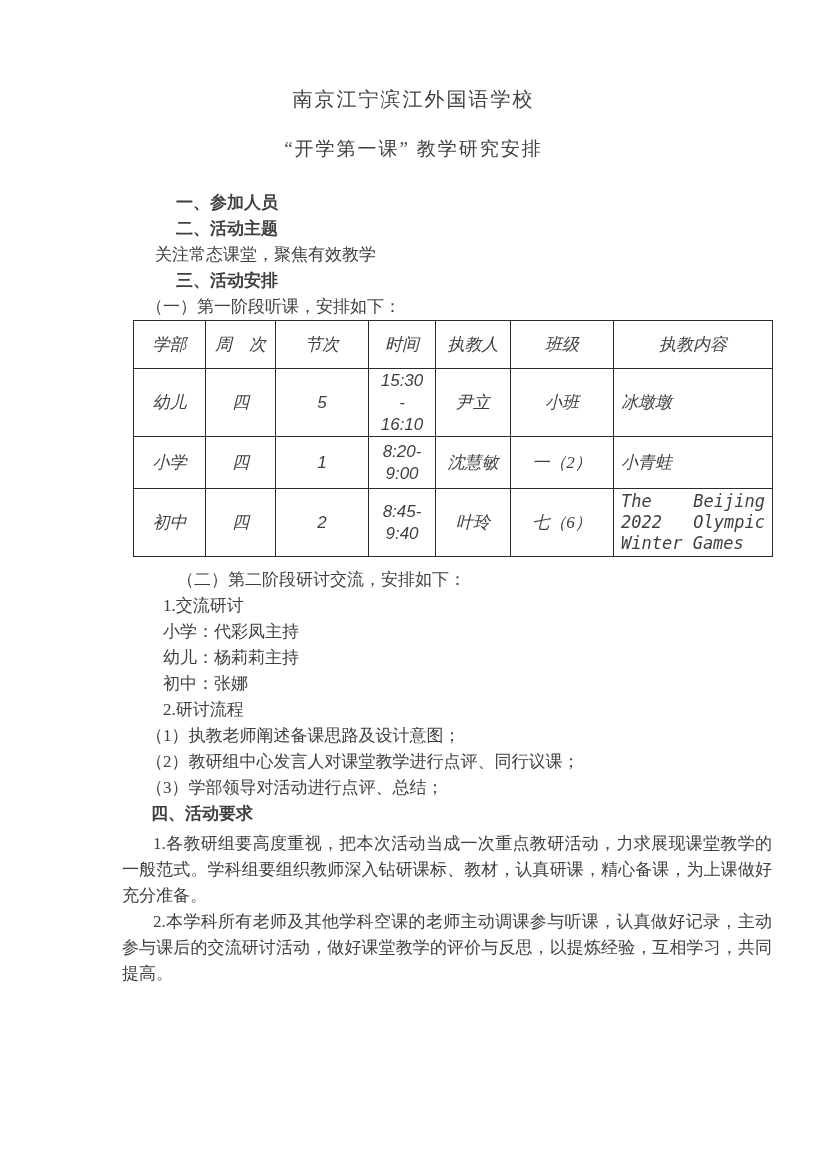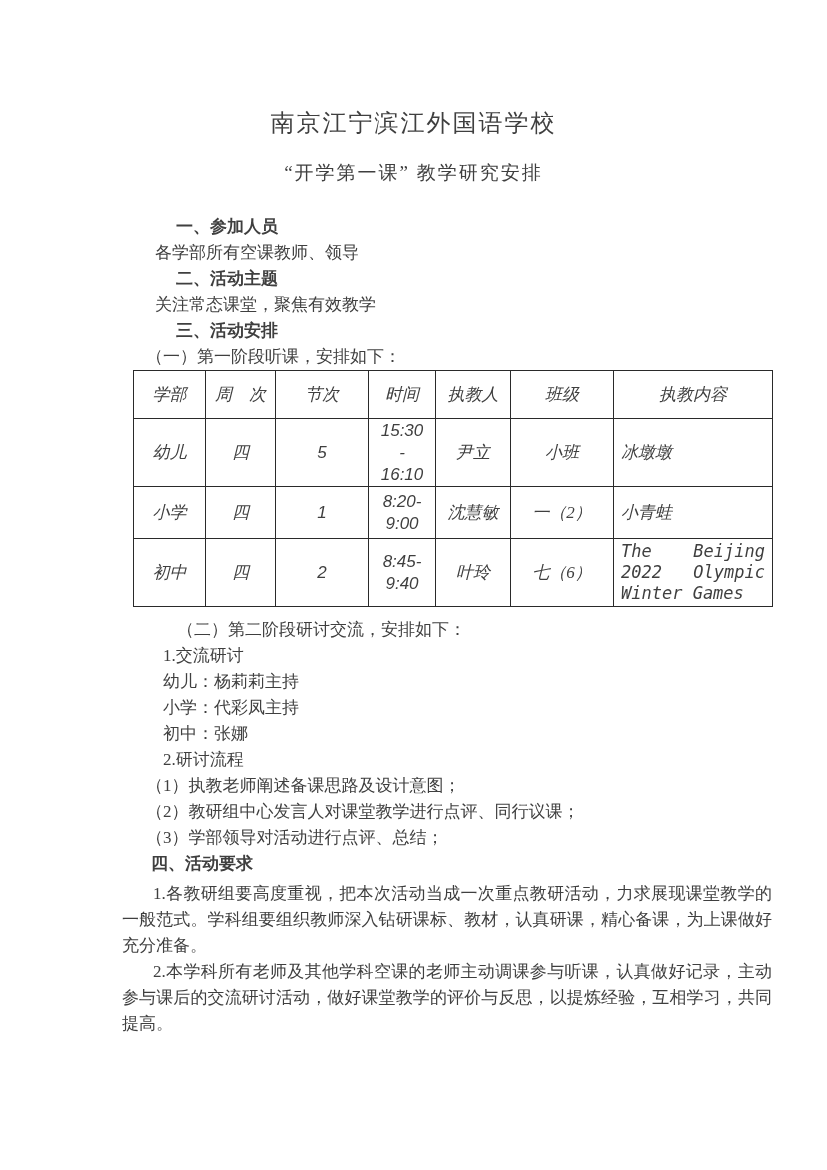--- a/index.html
+++ b/index.html
@@ -5,23 +5,23 @@
   html,body { margin:0; padding:0; background:#ffffff; }
   .page {
     position:relative;
     width:827px; height:1170px;
     background:#ffffff;
     color:#3f3f3f;
     font-family:"Liberation Serif","DejaVu Serif",serif;
     overflow:hidden;
   }
   .doc-title {
-    padding-top:110px;
+    padding-top:86px;
     text-align:center;
-    font-size:24px; line-height:26px;
+    font-size:20px; line-height:26px;
     letter-spacing:2px;
   }
   .doc-subtitle {
     margin-top:24px;
     text-align:center;
     font-size:19px; line-height:26px;
     letter-spacing:2px;
   }
   .content { margin-left:122px; width:650px; font-size:17px; }
   .block1 { margin-top:28px; }
@@ -80,21 +80,20 @@
 
 <div class="page">
 
   <div class="doc-title">南京江宁滨江外国语学校</div>
   <div class="doc-subtitle">“开学第一课” 教学研究安排</div>
 
   <div class="content">
 
     <div class="block1">
       <div class="line ind-heading">一、参加人员</div>
-      <div class="line ind-body">各学部所有空课教师、领导</div>
       <div class="line ind-heading">二、活动主题</div>
       <div class="line ind-body">关注常态课堂，聚焦有效教学</div>
       <div class="line ind-heading">三、活动安排</div>
       <div class="line ind-paren1">（一）第一阶段听课，安排如下：</div>
     </div>
 
     <table class="schedule">
       <colgroup>
         <col style="width:72px">
           <col style="width:70px">
@@ -144,22 +143,22 @@
         <td>叶玲</td>
         <td>七（6）</td>
         <td class="cell-content cell-en">The Beijing 2022 Olympic Winter Games</td>
       </tr>
     </tbody>
       </table>
 
     <div class="block2">
       <div class="line ind-paren2">（二）第二阶段研讨交流，安排如下：</div>
       <div class="line ind-list">1.交流研讨</div>
+      <div class="line ind-list">小学：代彩凤主持</div>
       <div class="line ind-list">幼儿：杨莉莉主持</div>
-      <div class="line ind-list">小学：代彩凤主持</div>
       <div class="line ind-list">初中：张娜</div>
       <div class="line ind-list">2.研讨流程</div>
       <div class="line ind-paren1">（1）执教老师阐述备课思路及设计意图；</div>
       <div class="line ind-paren1">（2）教研组中心发言人对课堂教学进行点评、同行议课；</div>
       <div class="line ind-paren1">（3）学部领导对活动进行点评、总结；</div>
       <div class="line ind-h4">四、活动要求</div>
       <p class="para first">1.各教研组要高度重视，把本次活动当成一次重点教研活动，力求展现课堂教学的一般范式。学科组要组织教师深入钻研课标、教材，认真研课，精心备课，为上课做好充分准备。</p>
       <p class="para">2.本学科所有老师及其他学科空课的老师主动调课参与听课，认真做好记录，主动参与课后的交流研讨活动，做好课堂教学的评价与反思，以提炼经验，互相学习，共同提高。</p>
     </div>
 

